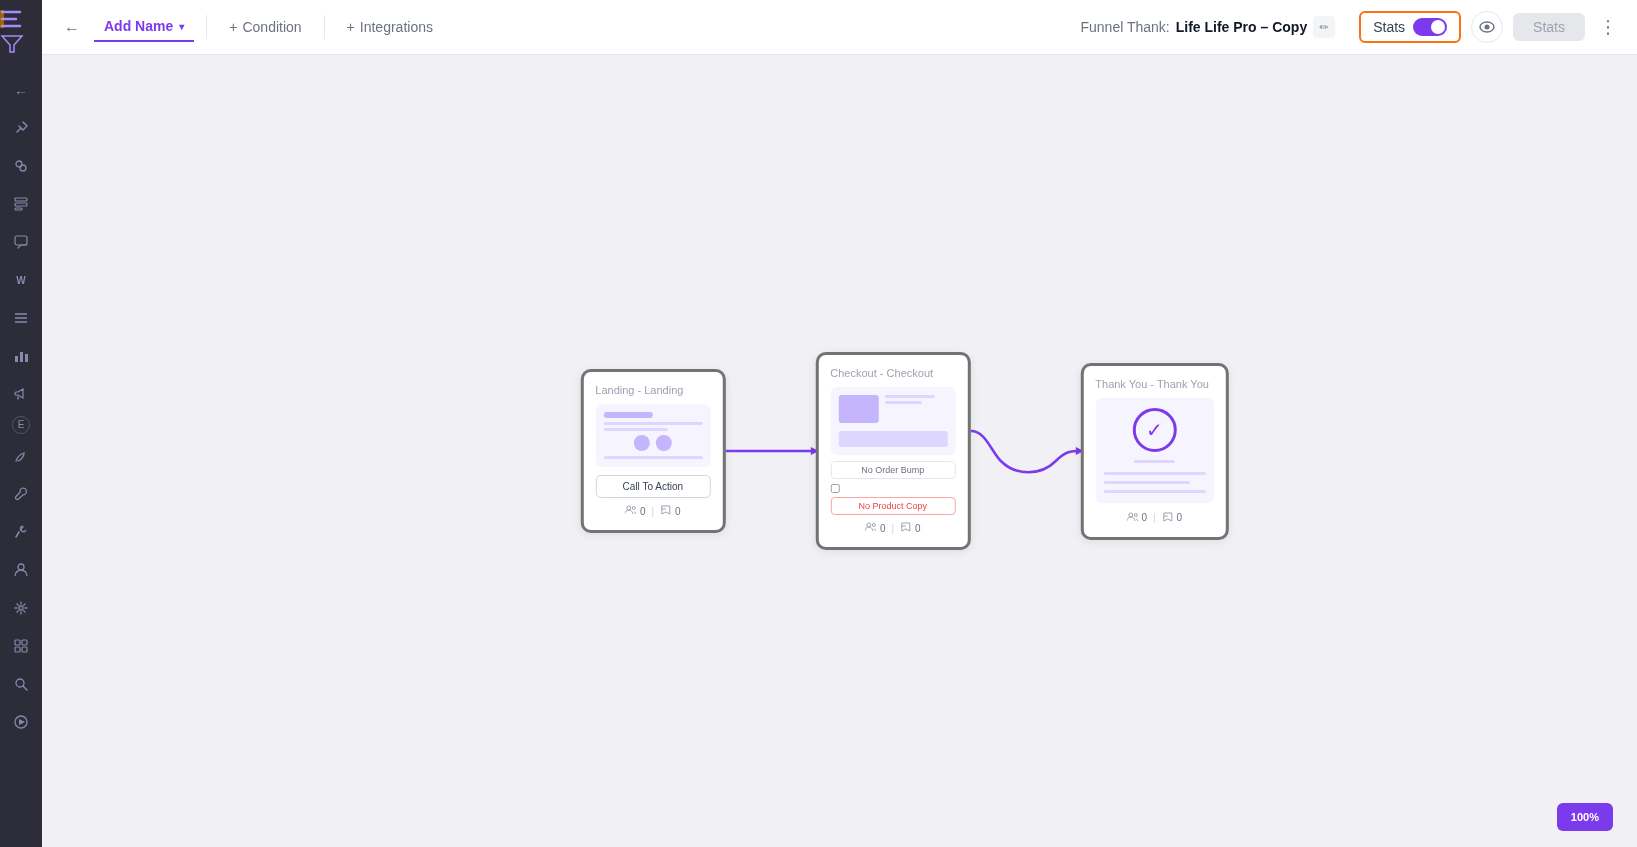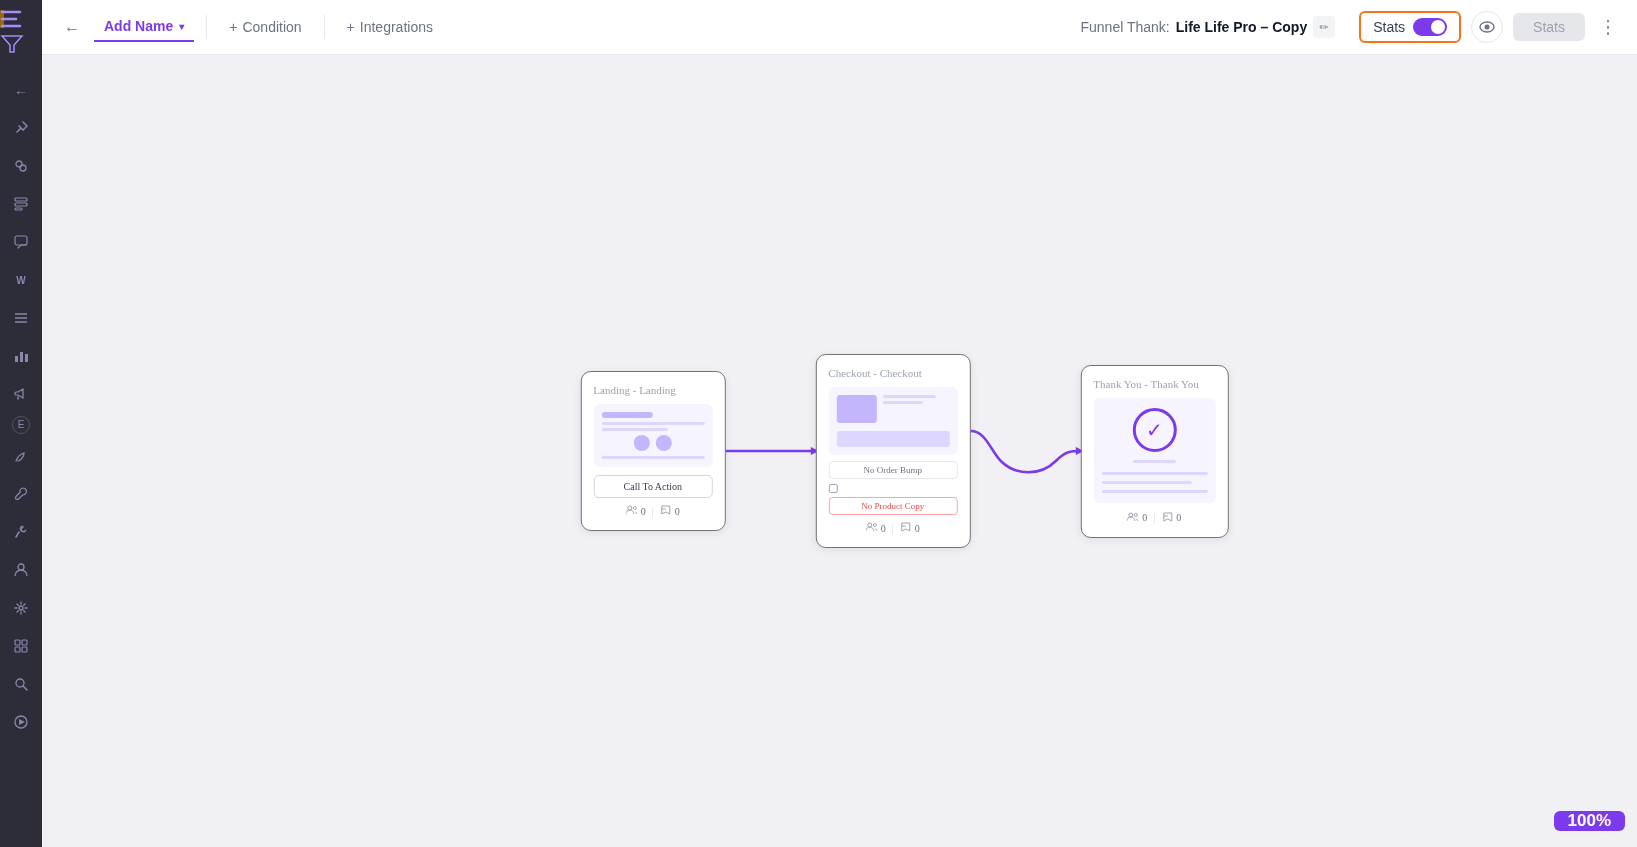--- a/index.html
+++ b/index.html
@@ -191,27 +191,26 @@
       top: 50%;
       left: 50%;
       transform: translate(-40%, -50%);
       display: flex;
       align-items: center;
       gap: 0;
     }
 
     .funnel-card {
       background: #fff;
-      border: 1px solid #737373;
+      border: 3px solid #737373;
       border-radius: 10px;
       padding: 12px;
       width: 145px;
       position: relative;
       box-shadow: 0 2px 8px rgba(0,0,0,0.08);
-      font-family: Liberation Serif, serif;
     }
     .funnel-card.checkout-card {
       width: 155px;
     }
     .funnel-card.thankyou-card {
       width: 148px;
     }
 
     .card-header {
       font-size: 11px;
@@ -402,26 +401,26 @@
 
     
     .connector-svg {
       overflow: visible;
     }
 
     
     .zoom-badge {
       position: absolute;
       bottom: 16px;
-      right: 12px;
+      right: 24px;
       background: #7c3aed;
       color: #fff;
-      font-size: 17px;
+      font-size: 11px;
       font-weight: 600;
-      padding: 0 14px;
+      padding: 8px 14px;
       border-radius: 6px;
     }
 
     .checkout-top-row {
       display: flex;
       gap: 6px;
       margin-bottom: 4px;
     }
   </style>
 </head>

